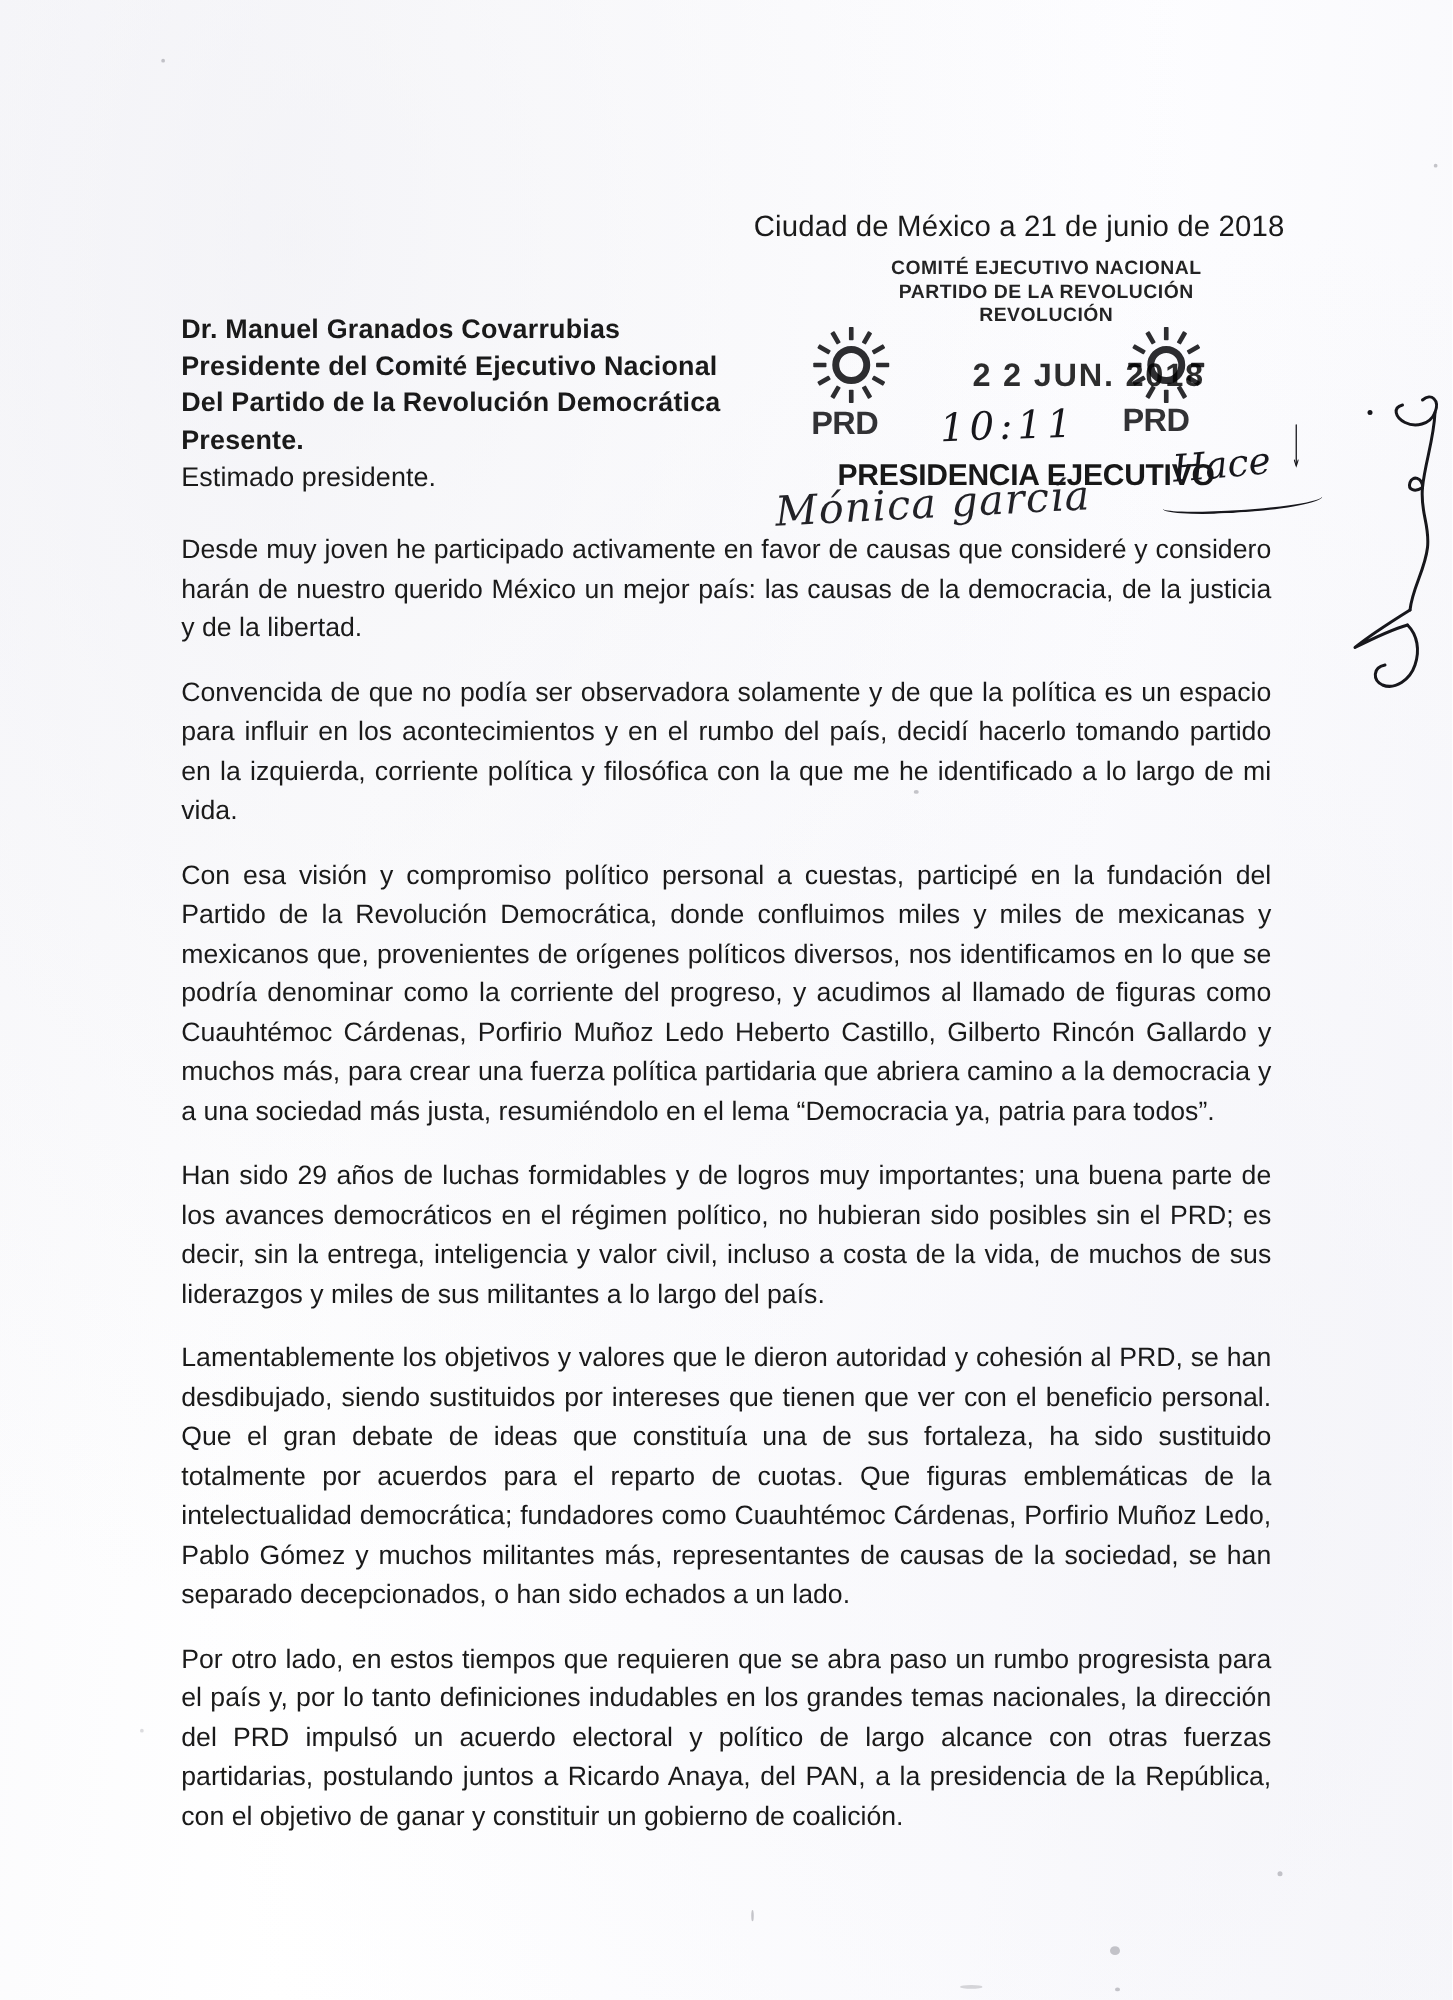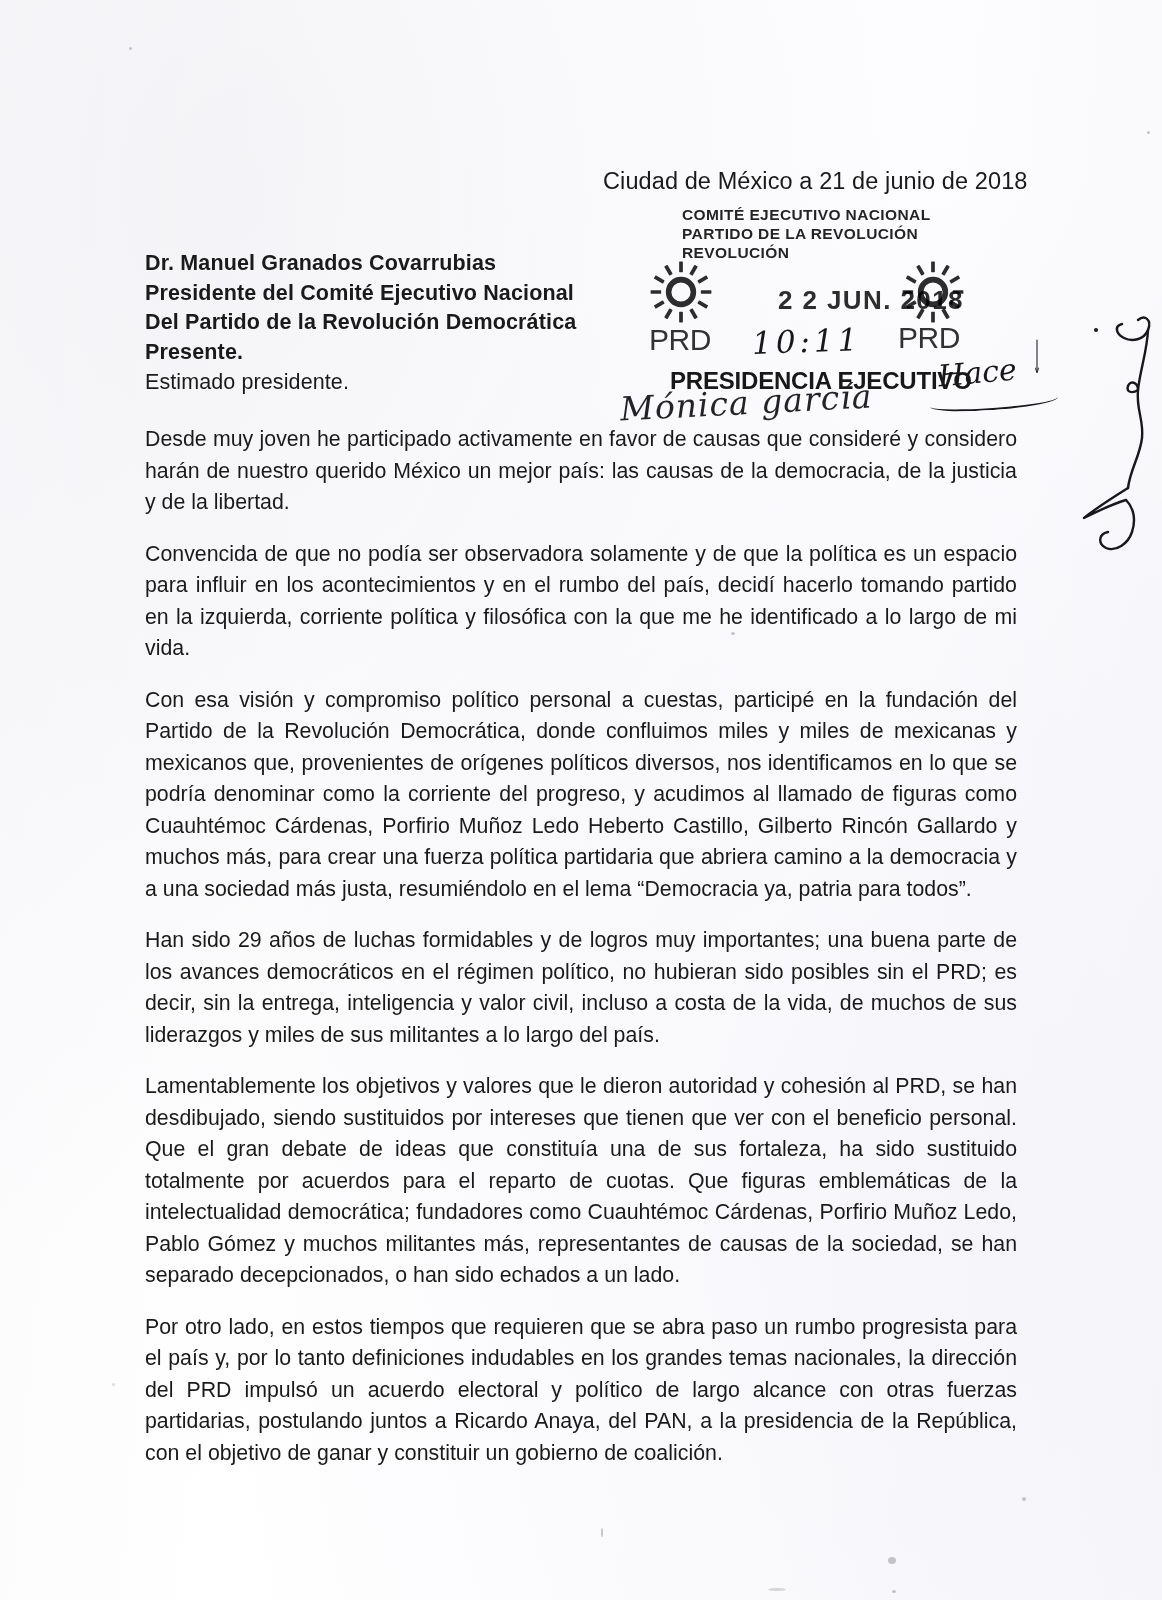--- a/index.html
+++ b/index.html
@@ -83,39 +83,40 @@
     width: 400px;
     height: 195px;
     color: #17171a;
     pointer-events: none;
   }
   #stamp-header {
     position: absolute;
     left: 42px;
     top: 0px;
     width: 310px;
+    text-align: center;
     font-size: 15.5px;
     font-weight: bold;
     line-height: 19px;
     letter-spacing: .4px;
     opacity: .86;
     filter: contrast(1.25);
   }
   .sun {
     position: absolute;
     width: 62px;
     height: 62px;
     opacity: .9;
   }
   #sun-left  { left: 10px;  top: 56px; }
   #sun-right { left: 262px; top: 56px; }
   .prd-word {
     position: absolute;
-    font-size: 30px;
-    font-weight: normal;
+    font-size: 26px;
+    font-weight: bold;
     letter-spacing: -.5px;
     opacity: .88;
   }
   #prd-left  { left: 9px;   top: 118px; }
   #prd-right { left: 258px; top: 116px; }
   #stamp-date {
     position: absolute;
     left: 100px;
     top: 80px;
     font-size: 26px;

